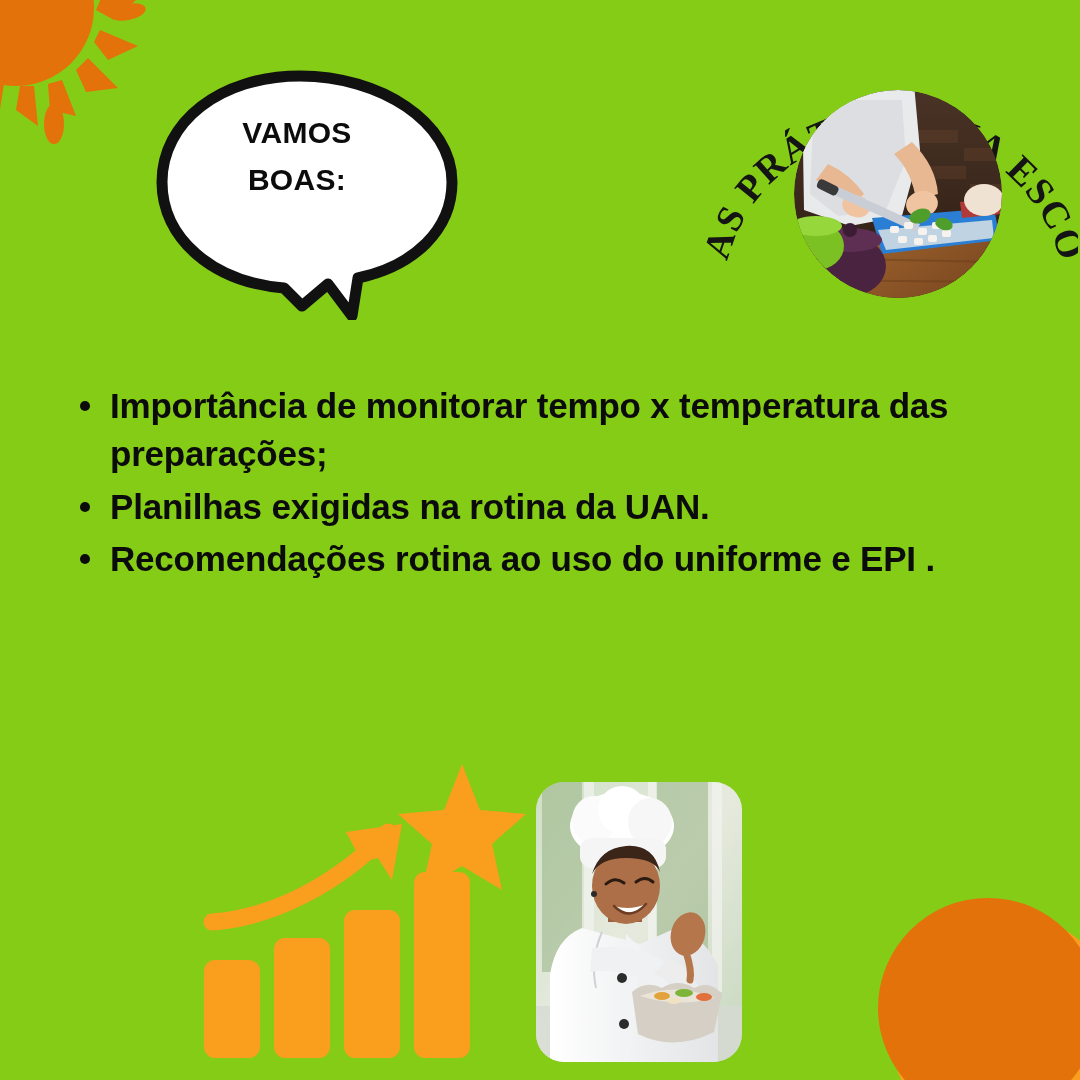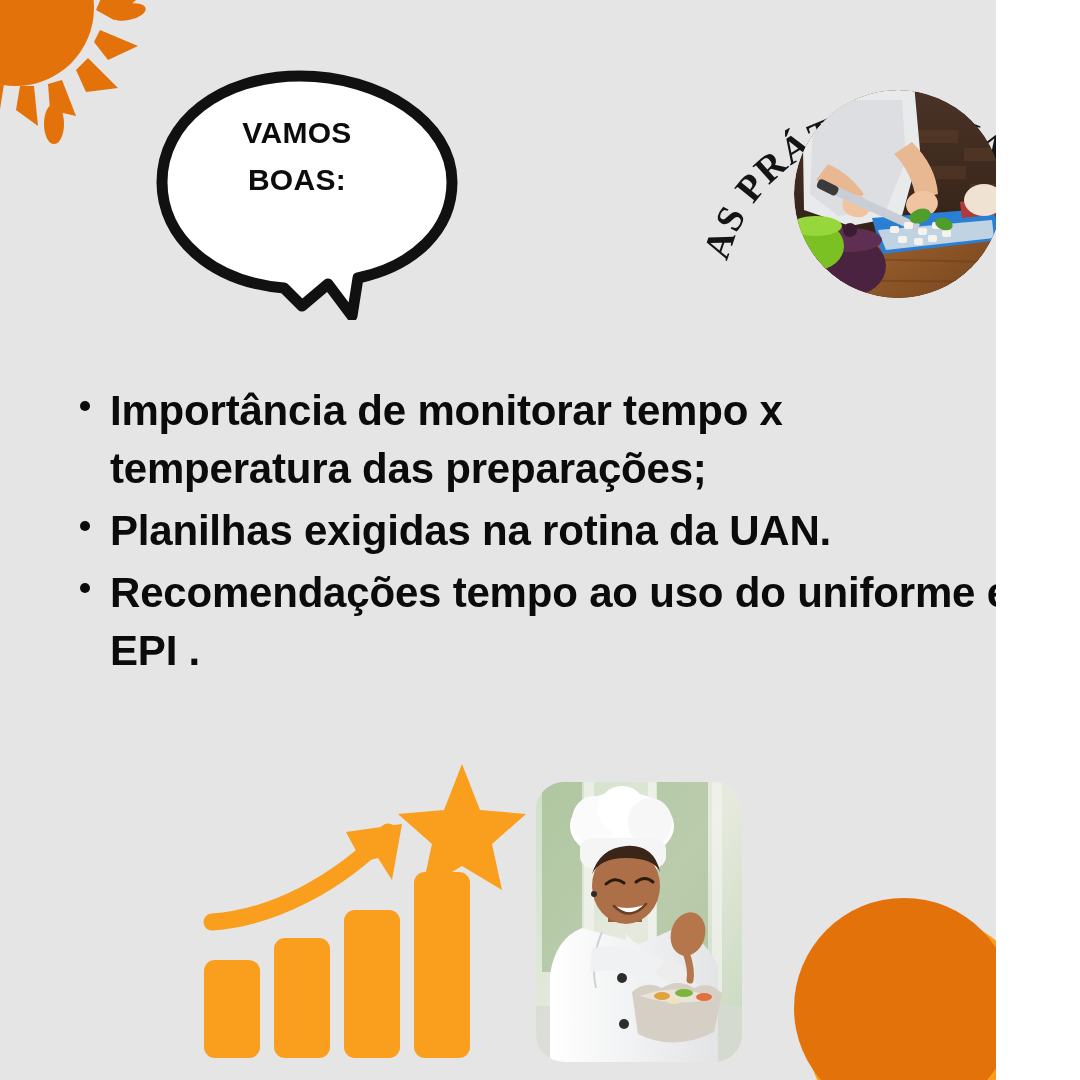--- a/index.html
+++ b/index.html
@@ -9,23 +9,23 @@
   }
   body {
     width: 1080px;
     height: 1080px;
     overflow: hidden;
     font-family: "Liberation Sans", sans-serif;
   }
 
   #poster {
     position: relative;
-    width: 996px;
+    width: 1080px;
     height: 1080px;
-    background: #e5e5e5;
+    background: #84cc16;
     overflow: hidden;
   }
 
   
   .splatter-tl {
     position: absolute;
     left: -58px;
     top: -62px;
     width: 230px;
     height: 230px;
@@ -113,21 +113,21 @@
     top: 382px;
     width: 960px;
   }
   .bullets ul {
     margin: 0;
     padding: 0 0 0 44px;
     list-style: none;
   }
   .bullets li {
     position: relative;
-    font-size: 42px;
+    font-size: 35px;
     font-weight: 700;
     line-height: 1.38;
     color: #0b0b0b;
     margin: 0 0 4px 0;
     letter-spacing: -.2px;
   }
   .bullets li::before {
     content: "";
     position: absolute;
     left: -30px;
@@ -285,21 +285,21 @@
           <ellipse cx="22" cy="136" rx="26" ry="10" fill="#96d83c"></ellipse>
         </g>
       </svg>
     </div>
   </div>
 
   <div class="bullets">
     <ul>
       <li>Importância de monitorar tempo x temperatura das preparações;</li>
       <li>Planilhas exigidas na rotina da UAN.</li>
-      <li>Recomendações tempo ao  uso do uniforme e EPI .</li>
+      <li>Recomendações rotina ao  uso do uniforme e EPI .</li>
     </ul>
   </div>
 
   <div class="growth">
     <svg viewBox="0 0 330 300" xmlns="http://www.w3.org/2000/svg">
 
       <path d="M266 2 L284 48 L330 52 L296 82 L306 128 L266 104 L226 128 L236 82 L202 52 L248 48 Z" fill="#FA9E1E"></path>
 
       <path d="M16 160 C76 156 142 122 192 70" stroke="#FA9E1E" stroke-width="17" fill="none" stroke-linecap="round"></path>
       <path d="M150 70 L206 62 L196 118 L182 96 L166 100 Z" fill="#FA9E1E"></path>

